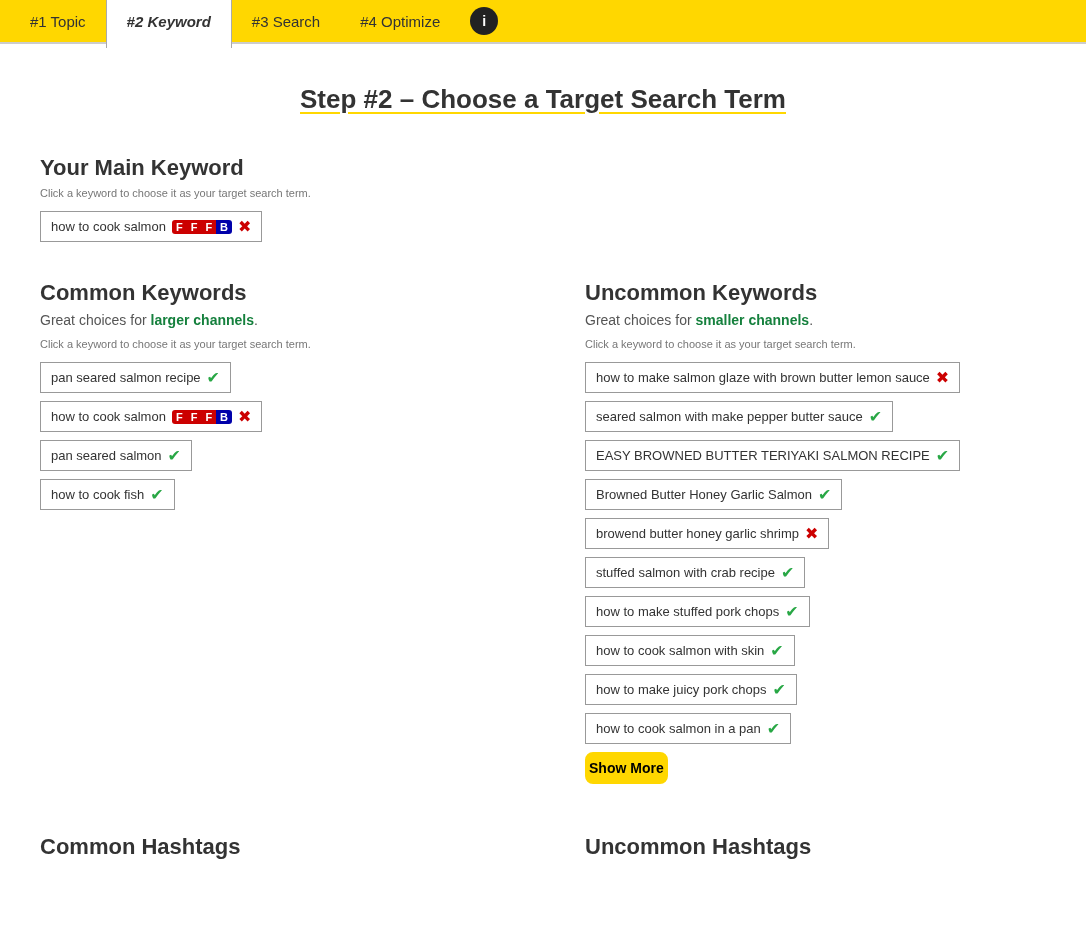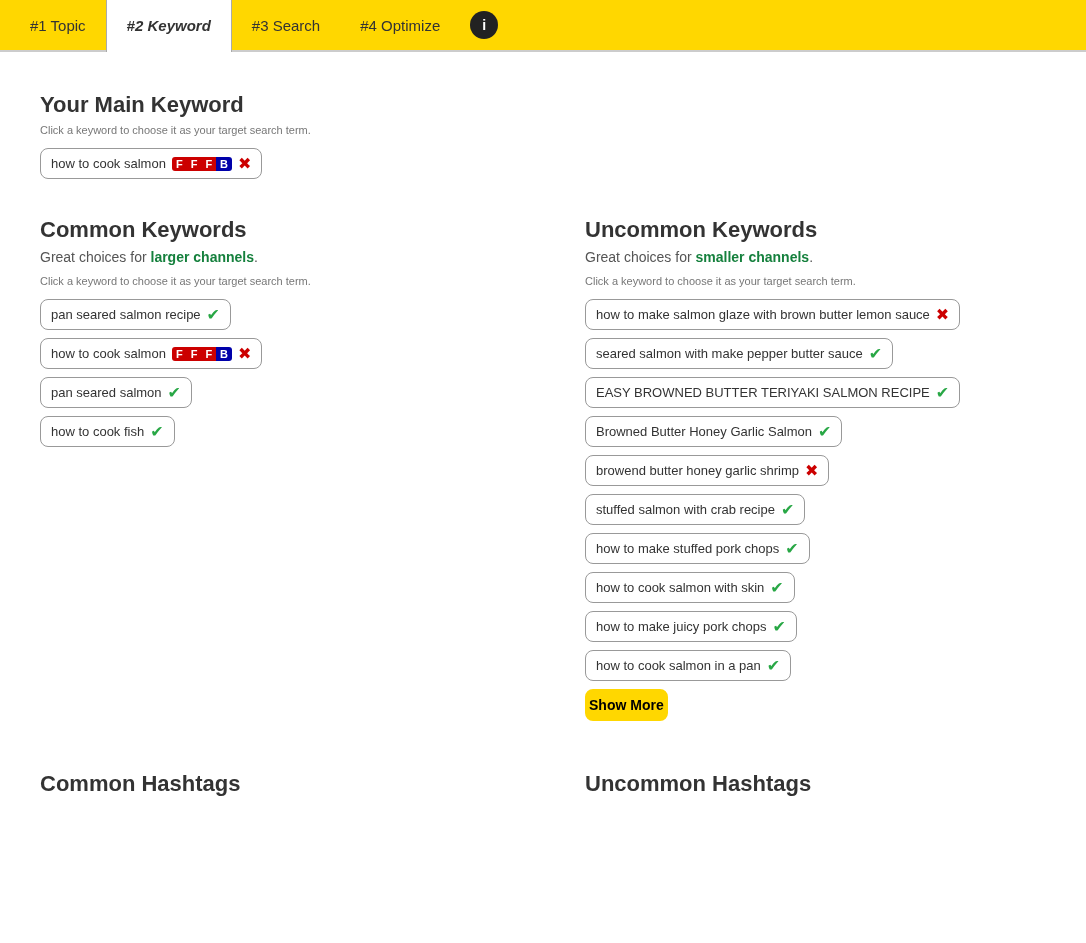--- a/index.html
+++ b/index.html
@@ -4,21 +4,21 @@
   <style>
     * { box-sizing: border-box; margin: 0; padding: 0; }
     body { font-family: Arial, sans-serif; font-size: 14px; color: #333; background: #fff; }
 
     
     .nav-bar {
       background: #FFD700;
       display: flex;
       align-items: center;
       padding: 4px 10px;
-      height: 52px;
+      height: 44px;
       border-bottom: 2px solid #ccc;
     }
     .nav-tab {
       padding: 14px 20px;
       cursor: pointer;
       font-size: 15px;
       font-weight: 500;
       color: #333;
       border: none;
       background: none;
@@ -76,21 +76,21 @@
       font-size: 11px;
       color: #777;
       margin-bottom: 12px;
     }
 
     
     .keyword-pill {
       display: inline-flex;
       align-items: center;
       border: 1px solid #999;
-      border-radius: 8px;
+      border-radius: 0;
       padding: 5px 10px;
       margin-bottom: 8px;
       cursor: pointer;
       font-size: 13px;
       background: #fff;
       gap: 6px;
     }
 
     .badge {
       display: inline-flex;
@@ -154,20 +154,21 @@
 <nav class="nav-bar">
   <button class="nav-tab">#1 Topic</button>
   <button class="nav-tab active">#2 Keyword</button>
   <button class="nav-tab">#3 Search</button>
   <button class="nav-tab">#4 Optimize</button>
   <div class="nav-info-icon">i</div>
 </nav>
 
 <div class="main">
 
+  <h1 class="page-title">Step #2 – Choose a Target Search Term</h1>
 
   <div class="main-keyword-section">
     <h2 class="section-title">Your Main Keyword</h2>
     <p class="click-hint">Click a keyword to choose it as your target search term.</p>
     <div class="keyword-pill">
       <span>how to cook salmon</span>
       <span class="badge">
         <span class="badge-f">F</span>
         <span class="badge-f">F</span>
         <span class="badge-f">F</span>

